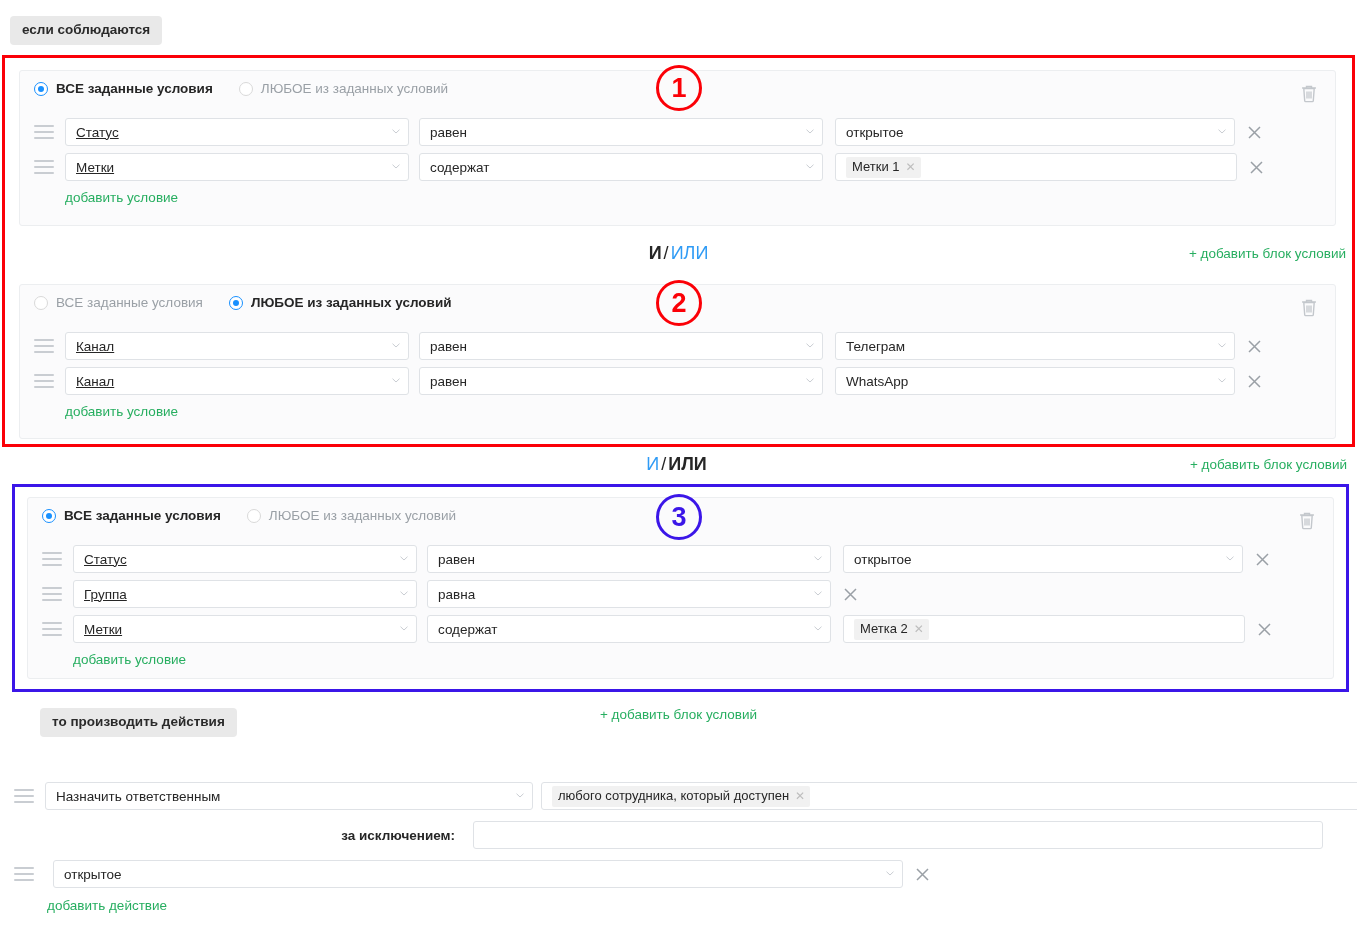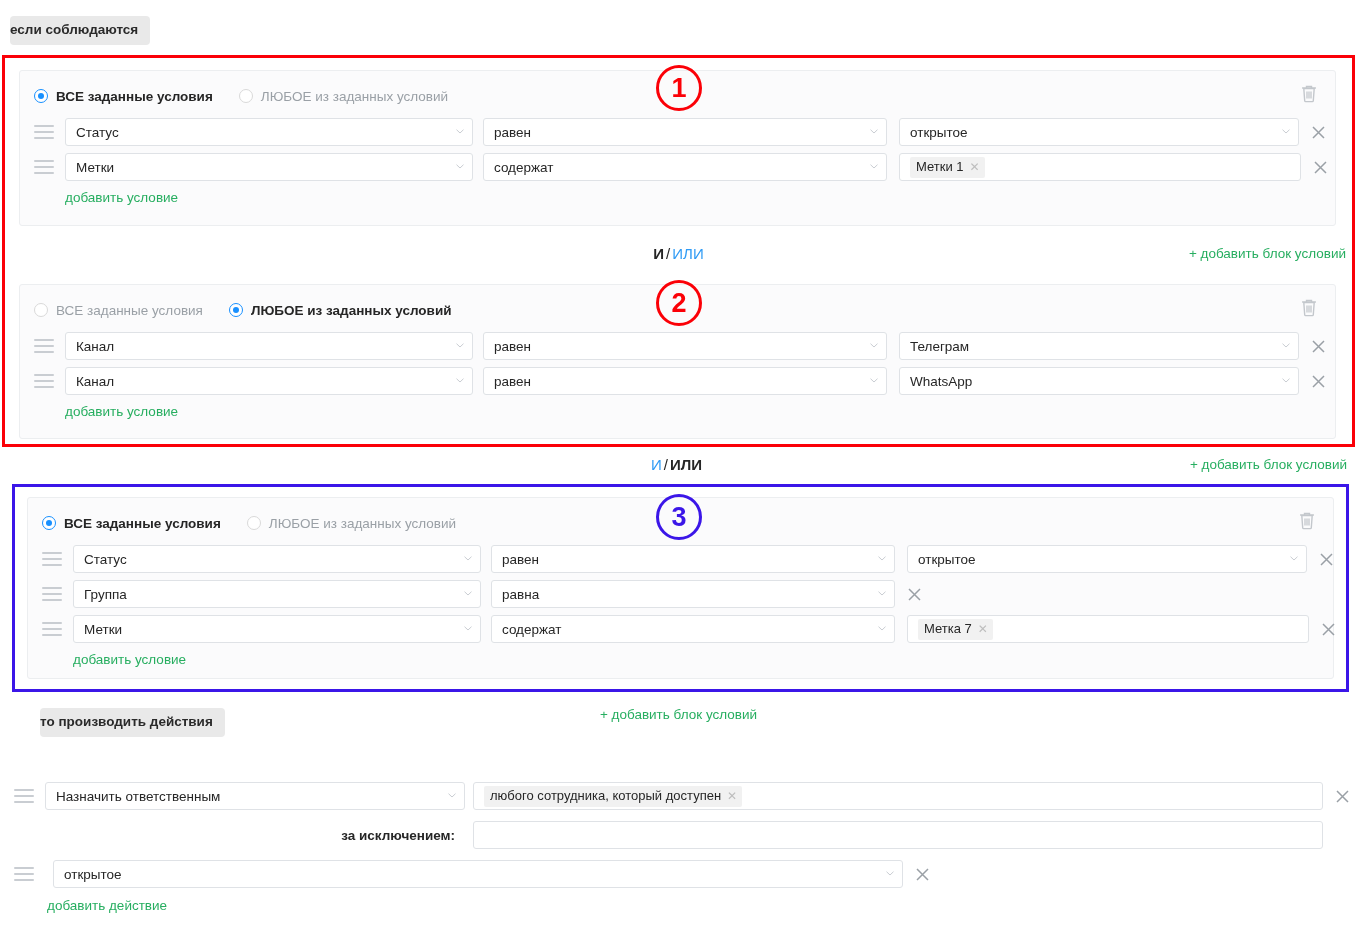--- a/index.html
+++ b/index.html
@@ -15,21 +15,21 @@
   .page { position: relative; width: 1357px; height: 936px; background:#fff; }
 
   
   .pill {
     display: inline-block;
     background: #e9e9e9;
     color: #2a2a2a;
     font-weight: bold;
     font-size: 13.5px;
     border-radius: 4px;
-    padding: 7px 12px 8px 0;
+    padding: 7px 12px 8px 12px;
     line-height: 1;
     border: none;
   }
 
   
   .anno-red {
     position: absolute;
     left: 2px; top: 55px;
     width: 1353px; height: 392px;
     border: 3px solid #fb0007;
@@ -47,21 +47,21 @@
   .cond-block {
     background: #fbfbfc;
     border: 1px solid #eceef0;
     border-radius: 3px;
     position: relative;
     padding: 10px 14px 12px 14px;
   }
 
   .blk-head {
     display: flex;
-    align-items: center;
+    align-items: flex-start;
     height: 30px;
     position: relative;
   }
   .radio-opt {
     display: flex;
     align-items: center;
     margin-right: 26px;
     cursor: pointer;
   }
   .radio-dot {
@@ -128,21 +128,21 @@
     overflow: hidden;
   }
   .sel .caret {
     position: absolute;
     right: 8px; top: 50%;
     margin-top: -3px;
     width: 8px; height: 5px;
   }
   .sel.plain { padding-right: 10px; cursor: text; }
 
-  .col-field { width: 408px; flex: 0 0 auto; }
+  .col-field { width: 344px; flex: 0 0 auto; text-decoration: underline; }
   .col-op    { width: 404px; flex: 0 0 auto; margin-left: 10px; }
   .col-val   { width: 400px; flex: 0 0 auto; margin-left: 12px; }
 
   .x-btn {
     width: 26px; height: 26px;
     margin-left: 6px;
     flex: 0 0 auto;
     display: flex; align-items: center; justify-content: center;
     cursor: pointer;
   }
@@ -169,21 +169,21 @@
   }
 
   
   .sep-row {
     display: flex;
     align-items: center;
     justify-content: center;
     position: relative;
     height: 46px;
   }
-  .sep-andor { font-size: 15px; color: #262626; }
+  .sep-andor { font-size: 18px; color: #262626; }
   .sep-andor .on { font-weight: bold; color: #262626; }
   .sep-andor .off { color: #2f9bf5; cursor: pointer; }
   .sep-andor .slash { color: #262626; margin: 0 2px; }
   .add-block-link {
     position: absolute;
     right: 6px;
     color: #27ae60;
     font-size: 13.5px;
     cursor: pointer;
     white-space: nowrap;
@@ -203,21 +203,21 @@
     background: transparent;
   }
   .num-circle.indigo { border-color: #3b16e8; color: #3b16e8; }
 
   
   .act-row {
     display: flex;
     align-items: center;
     margin-top: 8px;
   }
-  .act-field { width: 420px; flex: 0 0 auto; }
+  .act-field { width: 488px; flex: 0 0 auto; }
   .act-val   { width: 850px; flex: 0 0 auto; margin-left: 8px; }
   .act-except-label {
     width: 420px; flex: 0 0 auto;
     text-align: right;
     padding-right: 10px;
     font-size: 13.5px;
     font-weight: bold;
     color: #262626;
   }
   .act-input {
@@ -515,21 +515,21 @@
             </svg>
         </div>
         <div class="sel col-op">
           <span>содержат</span>
           <svg class="caret" viewBox="0 0 8 5">
               <path d="M0.5 0.7 L4 4 L7.5 0.7" stroke="#c9cdd2" stroke-width="1" fill="none"></path>
             </svg>
         </div>
         <div class="sel plain" style="width:402px;flex:0 0 auto;margin-left:12px;">
           <span class="tag">
-            <span>Метка 7</span>
+            <span>Метка 2</span>
             <span class="tx">✕</span>
           </span>
         </div>
         <span class="x-btn">
           <svg width="13" height="13" viewBox="0 0 13 13">
               <path d="M1 1 L12 12 M12 1 L1 12" stroke="#9aa0a6" stroke-width="1.5"></path>
             </svg>
         </span>
       </div>
 

